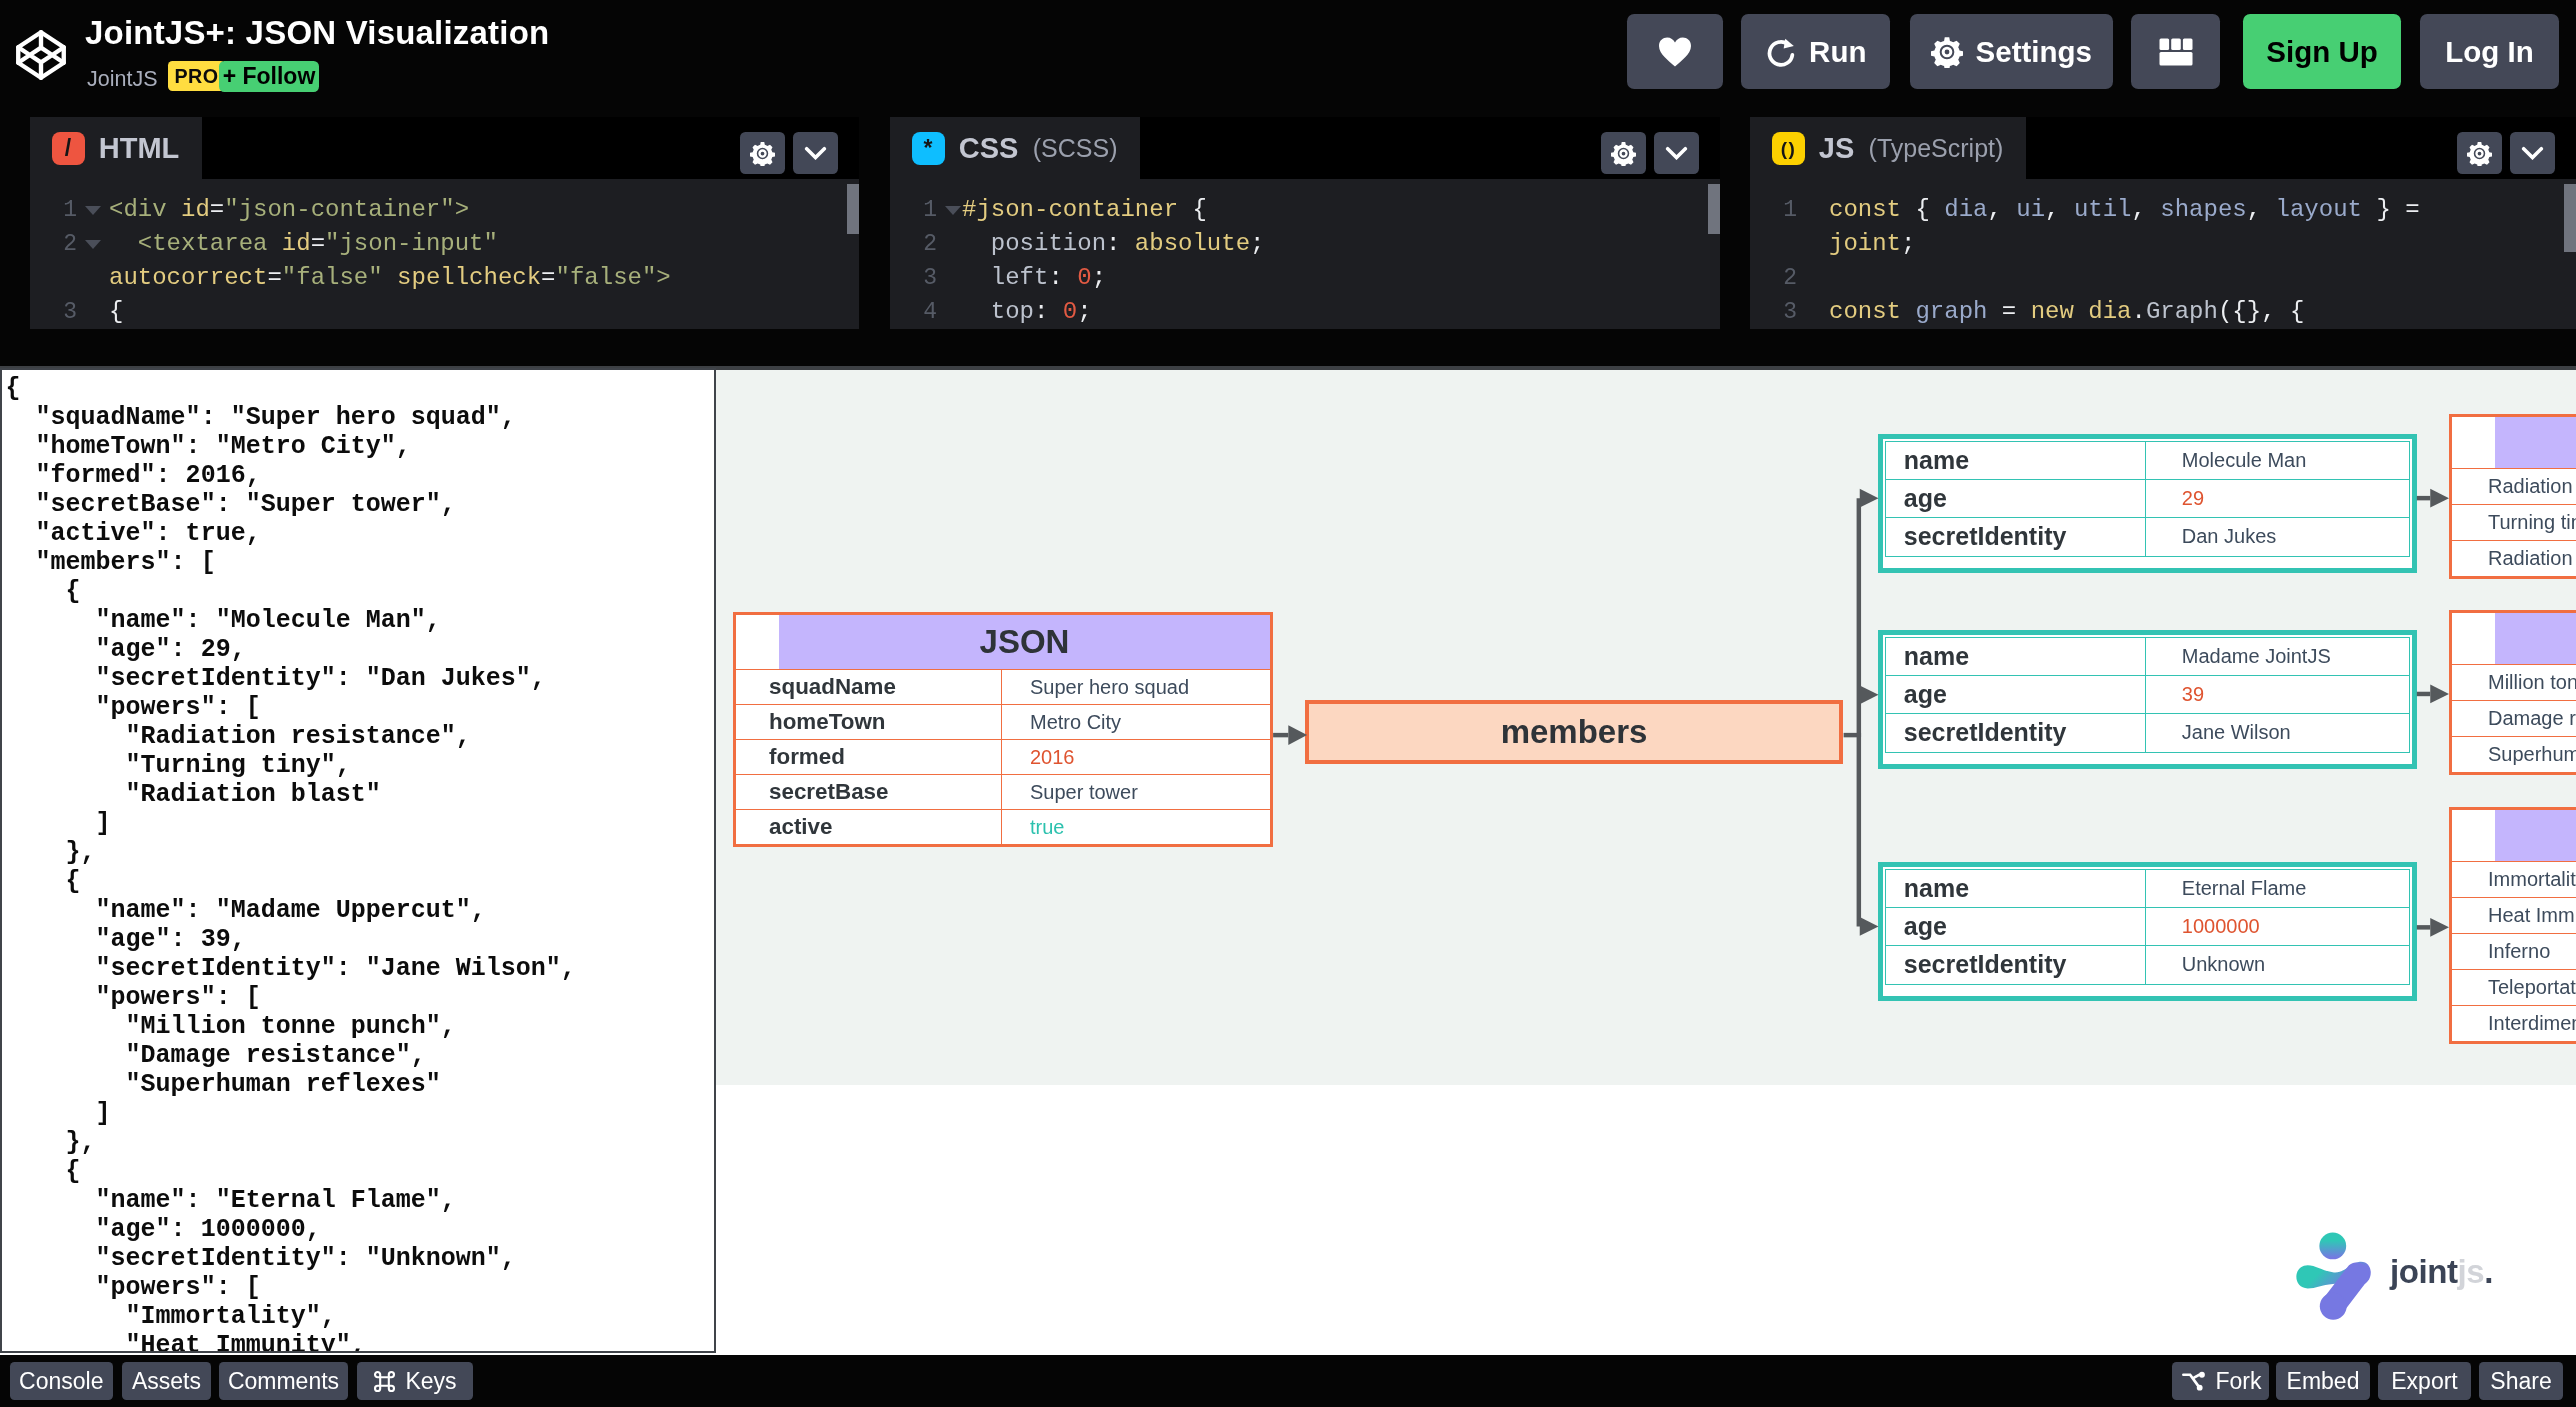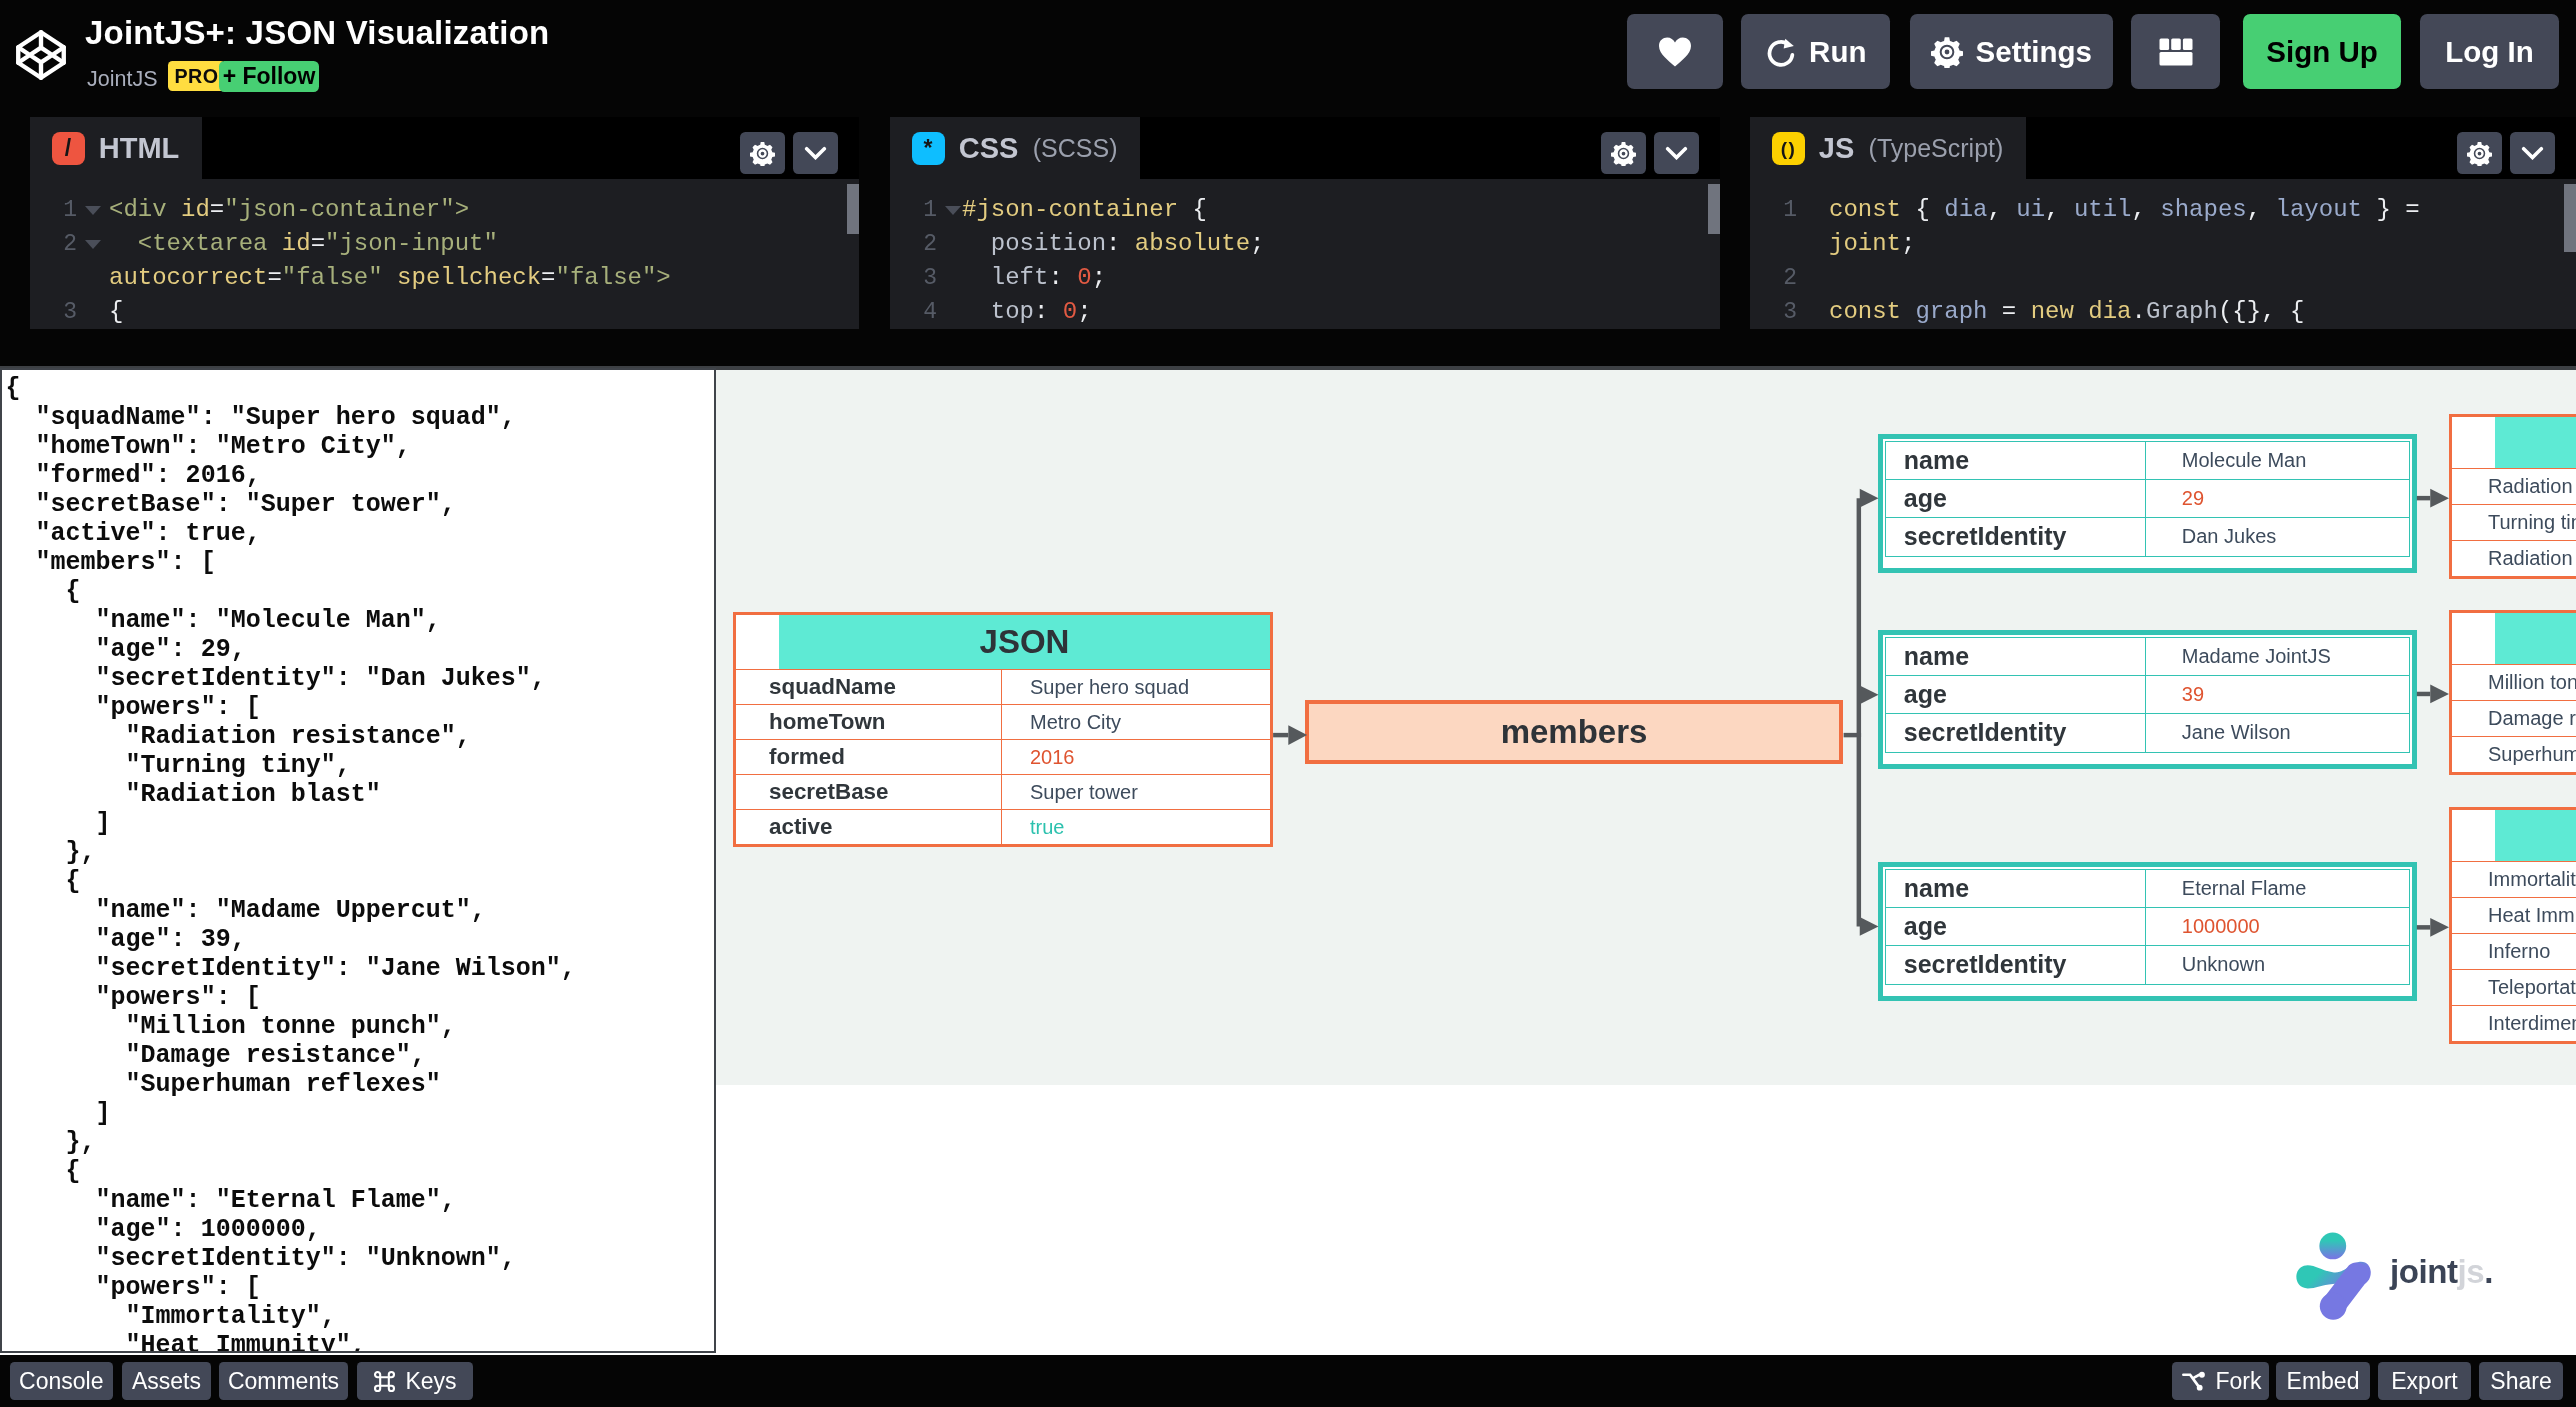--- a/index.html
+++ b/index.html
@@ -34,21 +34,21 @@
   .c-blu { color:#9aaacb; }
   .c-red { color:#e25a43; }
 
   
   #result { left:0; top:370px; width:2576px; height:985px; background:#fff; }
   #paper { position:absolute; left:716px; top:0; width:1860px; height:715px; background:#eff3f1; overflow:hidden; }
   #jsonta { position:absolute; left:0px; top:-1.8px; width:716px; height:985px; background:#fff; border:2.7px solid #40444a; color:#0c0c0c; font-family:"Liberation Mono", monospace; font-size:25px; line-height:29px; white-space:pre; padding:3.6px 0 0 3.6px; overflow:hidden; font-weight:bold; }
 
   
   .dtable { position:absolute; border:3.6px solid #f16e41; background:#fff; }
-  .dhead { background:#5eead4; color:#2e3338; font-weight:bold; font-size:33px; text-align:center; display:flex; align-items:center; justify-content:center;margin-left:43px; }
+  .dhead { background:#c4b5fd; color:#2e3338; font-weight:bold; font-size:33px; text-align:center; display:flex; align-items:center; justify-content:center;margin-left:43px; }
   .drow { position:relative; display:flex; border-top:1.8px solid #f16e41; background:#fff; }
   .dkey { font-weight:bold; color:#30363b; font-size:22.4px; padding-left:33px; display:flex; align-items:center; }
   .dval { color:#3d4b5c; font-size:20px; padding-left:28px; display:flex; align-items:center; }
   .tealbox { position:absolute; border:5.4px solid #33c3b3; background:#fff; }
   .tin { position:absolute; left:1.8px; right:1.8px; top:1.8px; border:1.8px solid #33c3b3; }
   .trow { display:flex; height:38px; border-bottom:1.8px solid #33c3b3; }
   .trow:last-child { border-bottom:none; }
 
   
   #botbar { left:0; top:1355px; width:2576px; height:53px; background:#050505; }

